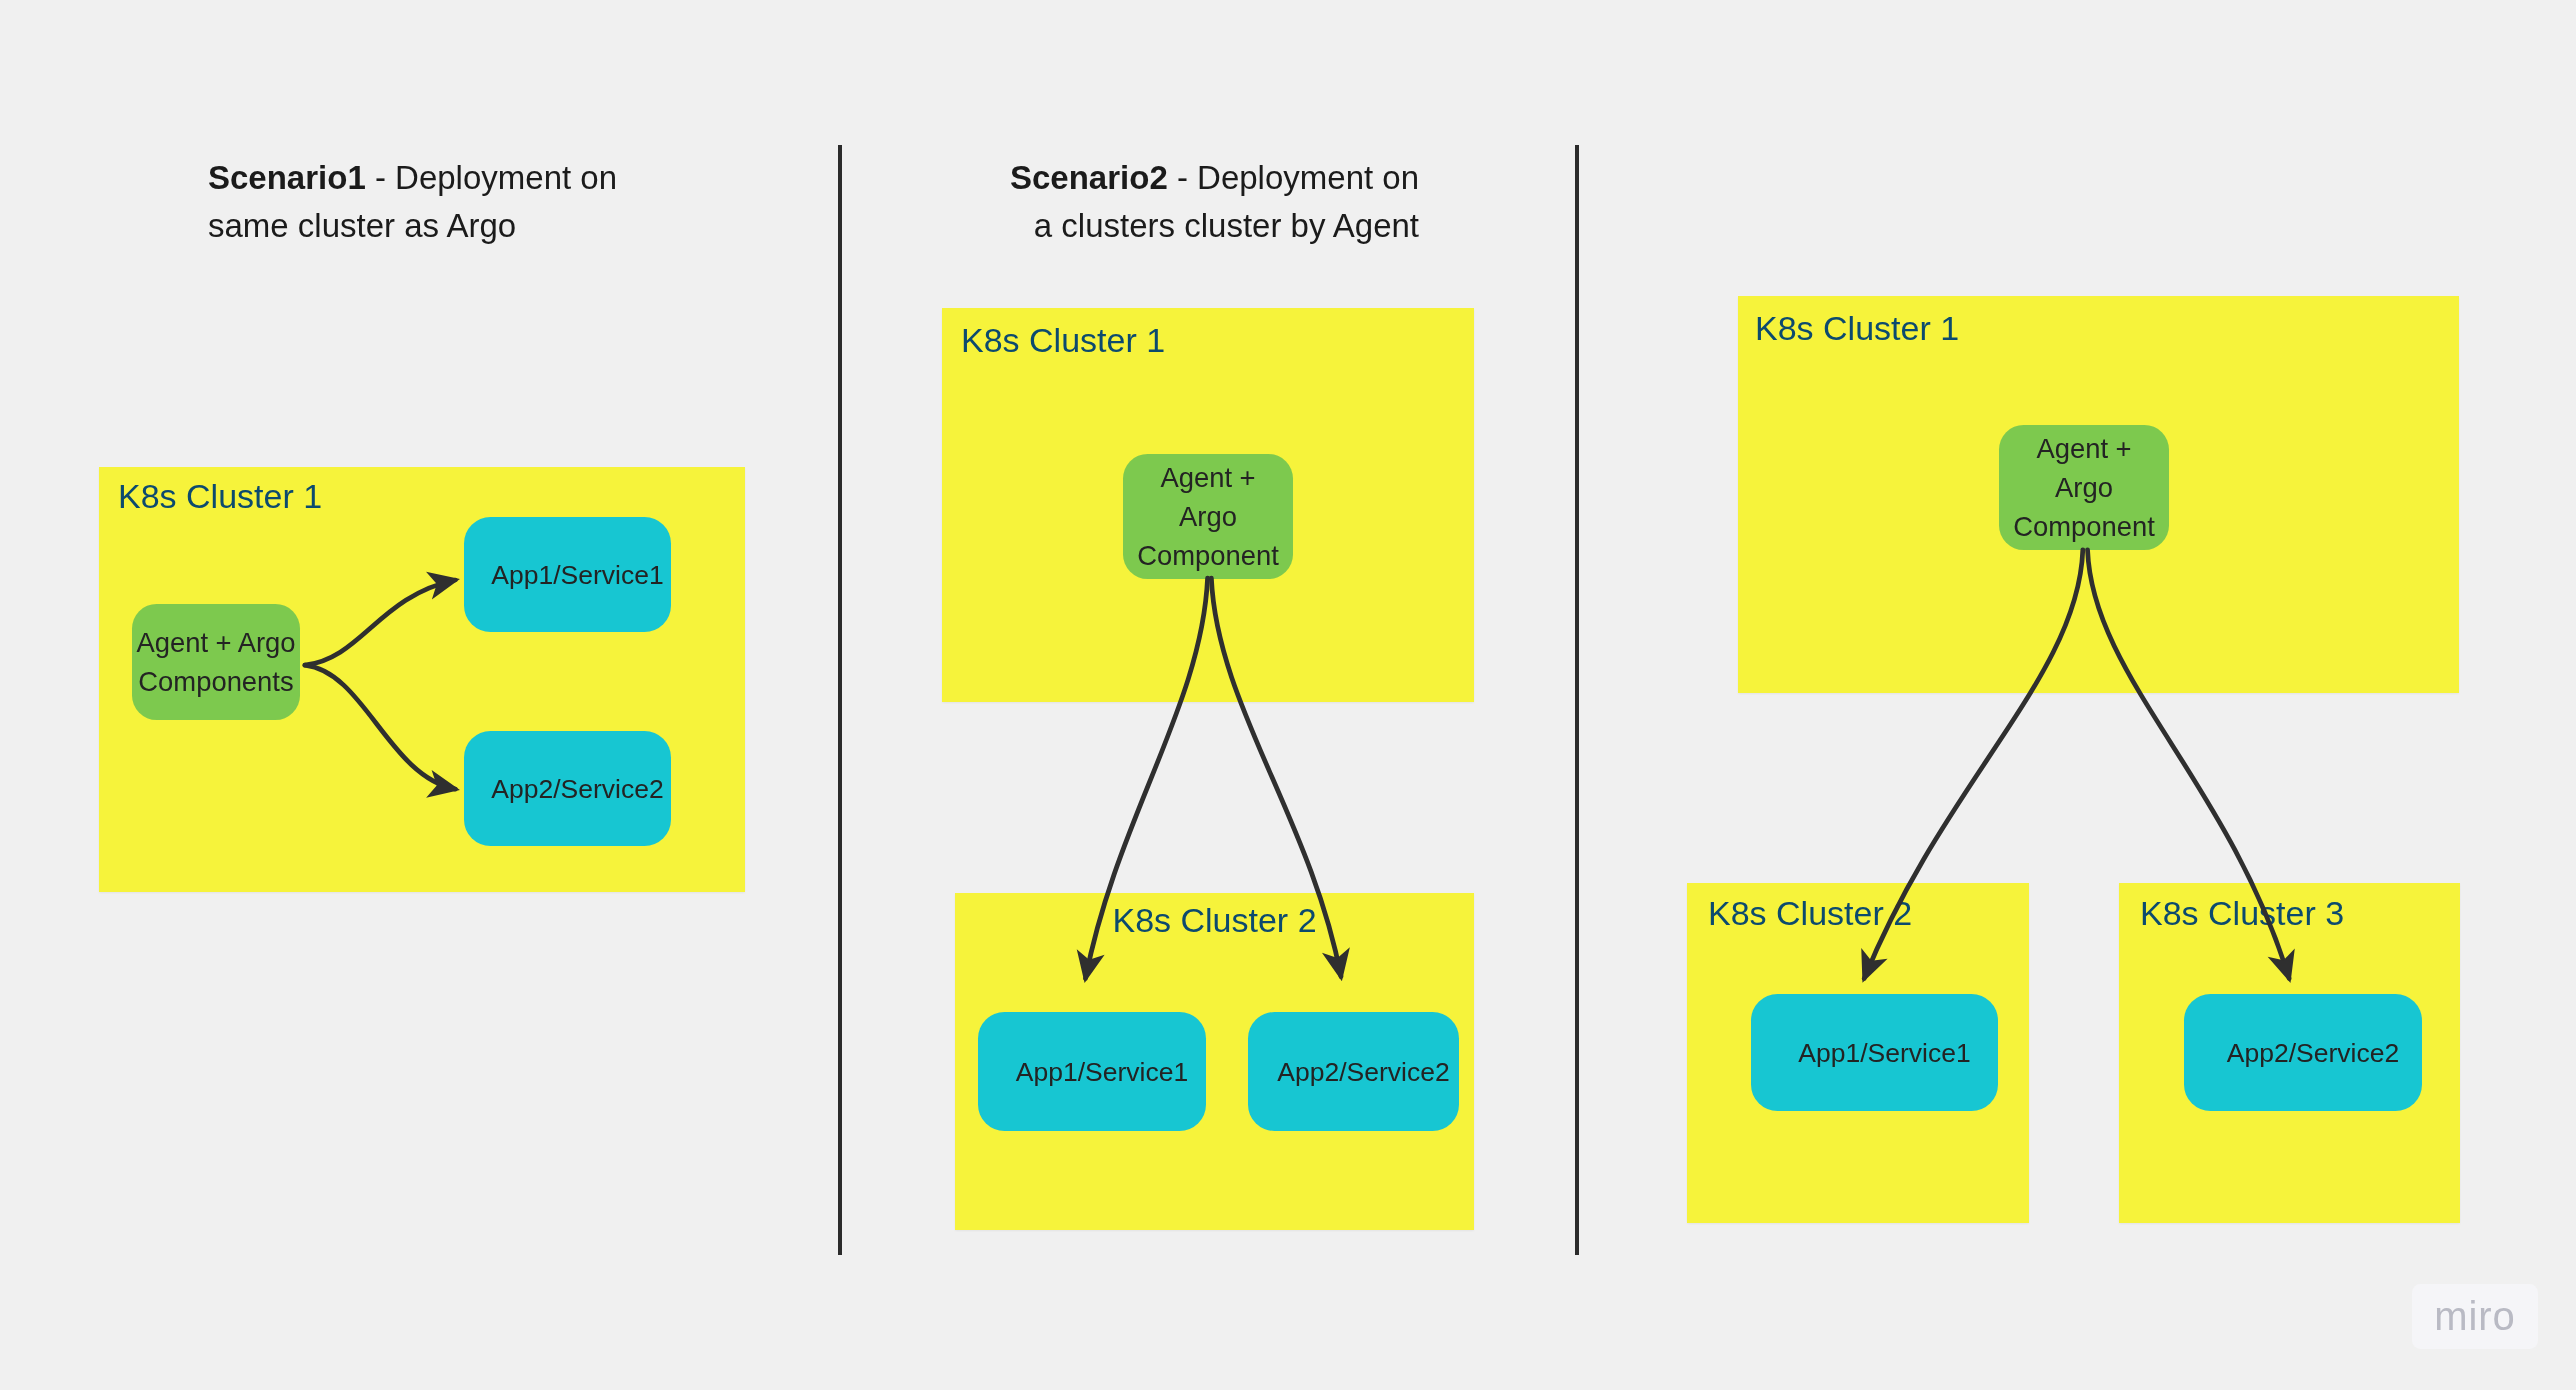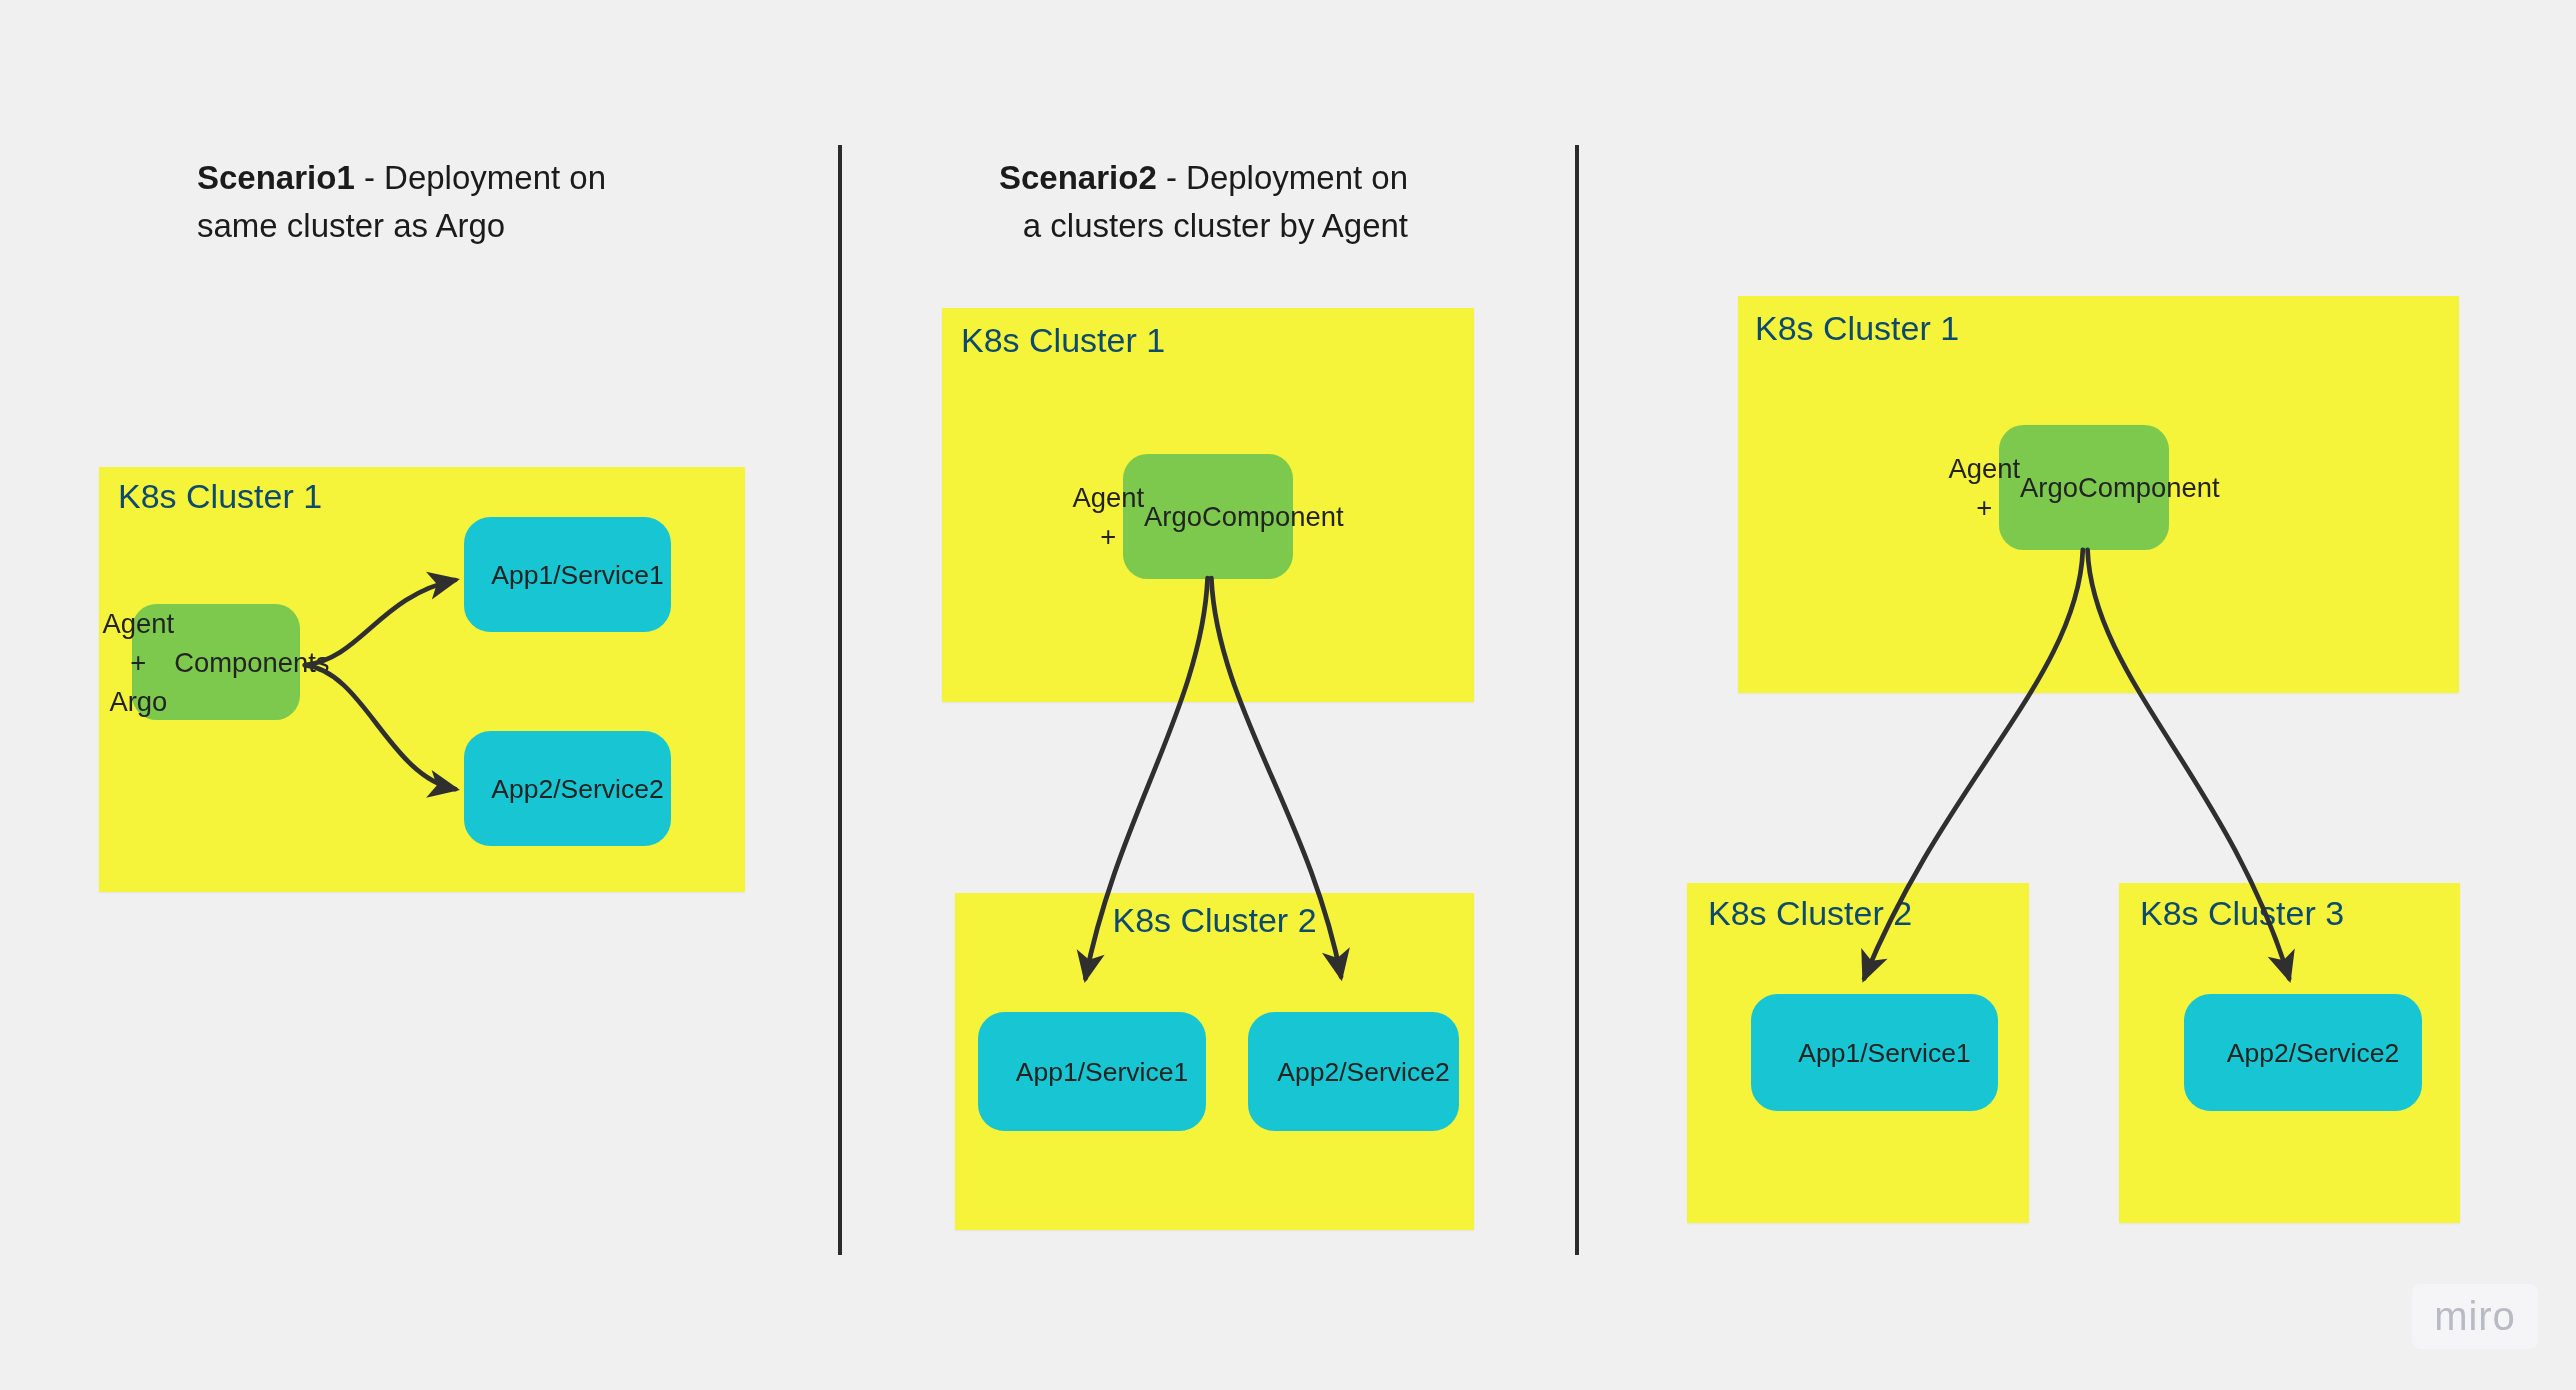--- a/index.html
+++ b/index.html
@@ -5,27 +5,27 @@
   :root{
     --bg:#F0F0F0; --yellow:#F6F33B; --green:#7DC94E; --cyan:#17C6D2;
     --ink:#232323; --line:#2F2F2F; --wm:#B9BAC4; --wmbg:#F5F5F8;
   }
   html,body{margin:0;padding:0;}
   body{
     width:2576px;height:1390px;background:var(--bg);overflow:hidden;
     font-family:"Liberation Sans","DejaVu Sans",sans-serif;color:var(--ink);
   }
   .board{position:relative;width:2576px;height:1390px;}
-  .title{position:absolute;font-size:33px;line-height:48px;color:#1B1B1B;z-index:2;white-space:nowrap;}
+  .title{position:absolute;font-size:33px;line-height:48px;color:#1B1B1B;z-index:2;white-space:nowrap;margin-left:11px;}
   .title b{font-weight:700;}
   .divider{position:absolute;top:145px;width:3.8px;height:1110px;background:#2B2B2B;z-index:2;}
   .cluster{position:absolute;background:var(--yellow);z-index:1;box-shadow:0 0.9px 1.9px rgba(0,0,0,0.05);}
   .cluster-label{position:absolute;left:19px;top:9.5px;font-size:34px;color:#0c4a6e;white-space:nowrap;}
   .cluster-label.center{left:0;right:0;text-align:center;top:7.6px;}
-  .node{position:absolute;display:flex;flex-direction:row;align-items:center;justify-content:center;
+  .node{position:absolute;display:flex;flex-direction:column;align-items:center;justify-content:center;
         text-align:center;z-index:3;}
   .node.green{background:var(--green);border-radius:24.6px;font-size:27.4px;line-height:39px;}
   .node.cyan{background:var(--cyan);border-radius:26.5px;font-size:26.5px;line-height:32px;padding-left:20px;}
   .arrows{position:absolute;left:0;top:0;z-index:4;pointer-events:none;}
   .arrow{fill:none;stroke:var(--line);stroke-width:5;stroke-linecap:round;}
   .arrowhead-shape{fill:var(--line);}
   .wm-badge{position:absolute;left:2412px;top:1284px;width:126px;height:65px;background:var(--wmbg);
             border-radius:8.5px;display:flex;align-items:center;justify-content:center;z-index:2;}
   .wm-text{font-size:40px;font-weight:400;letter-spacing:0.9px;color:var(--wm);}
 </style>

